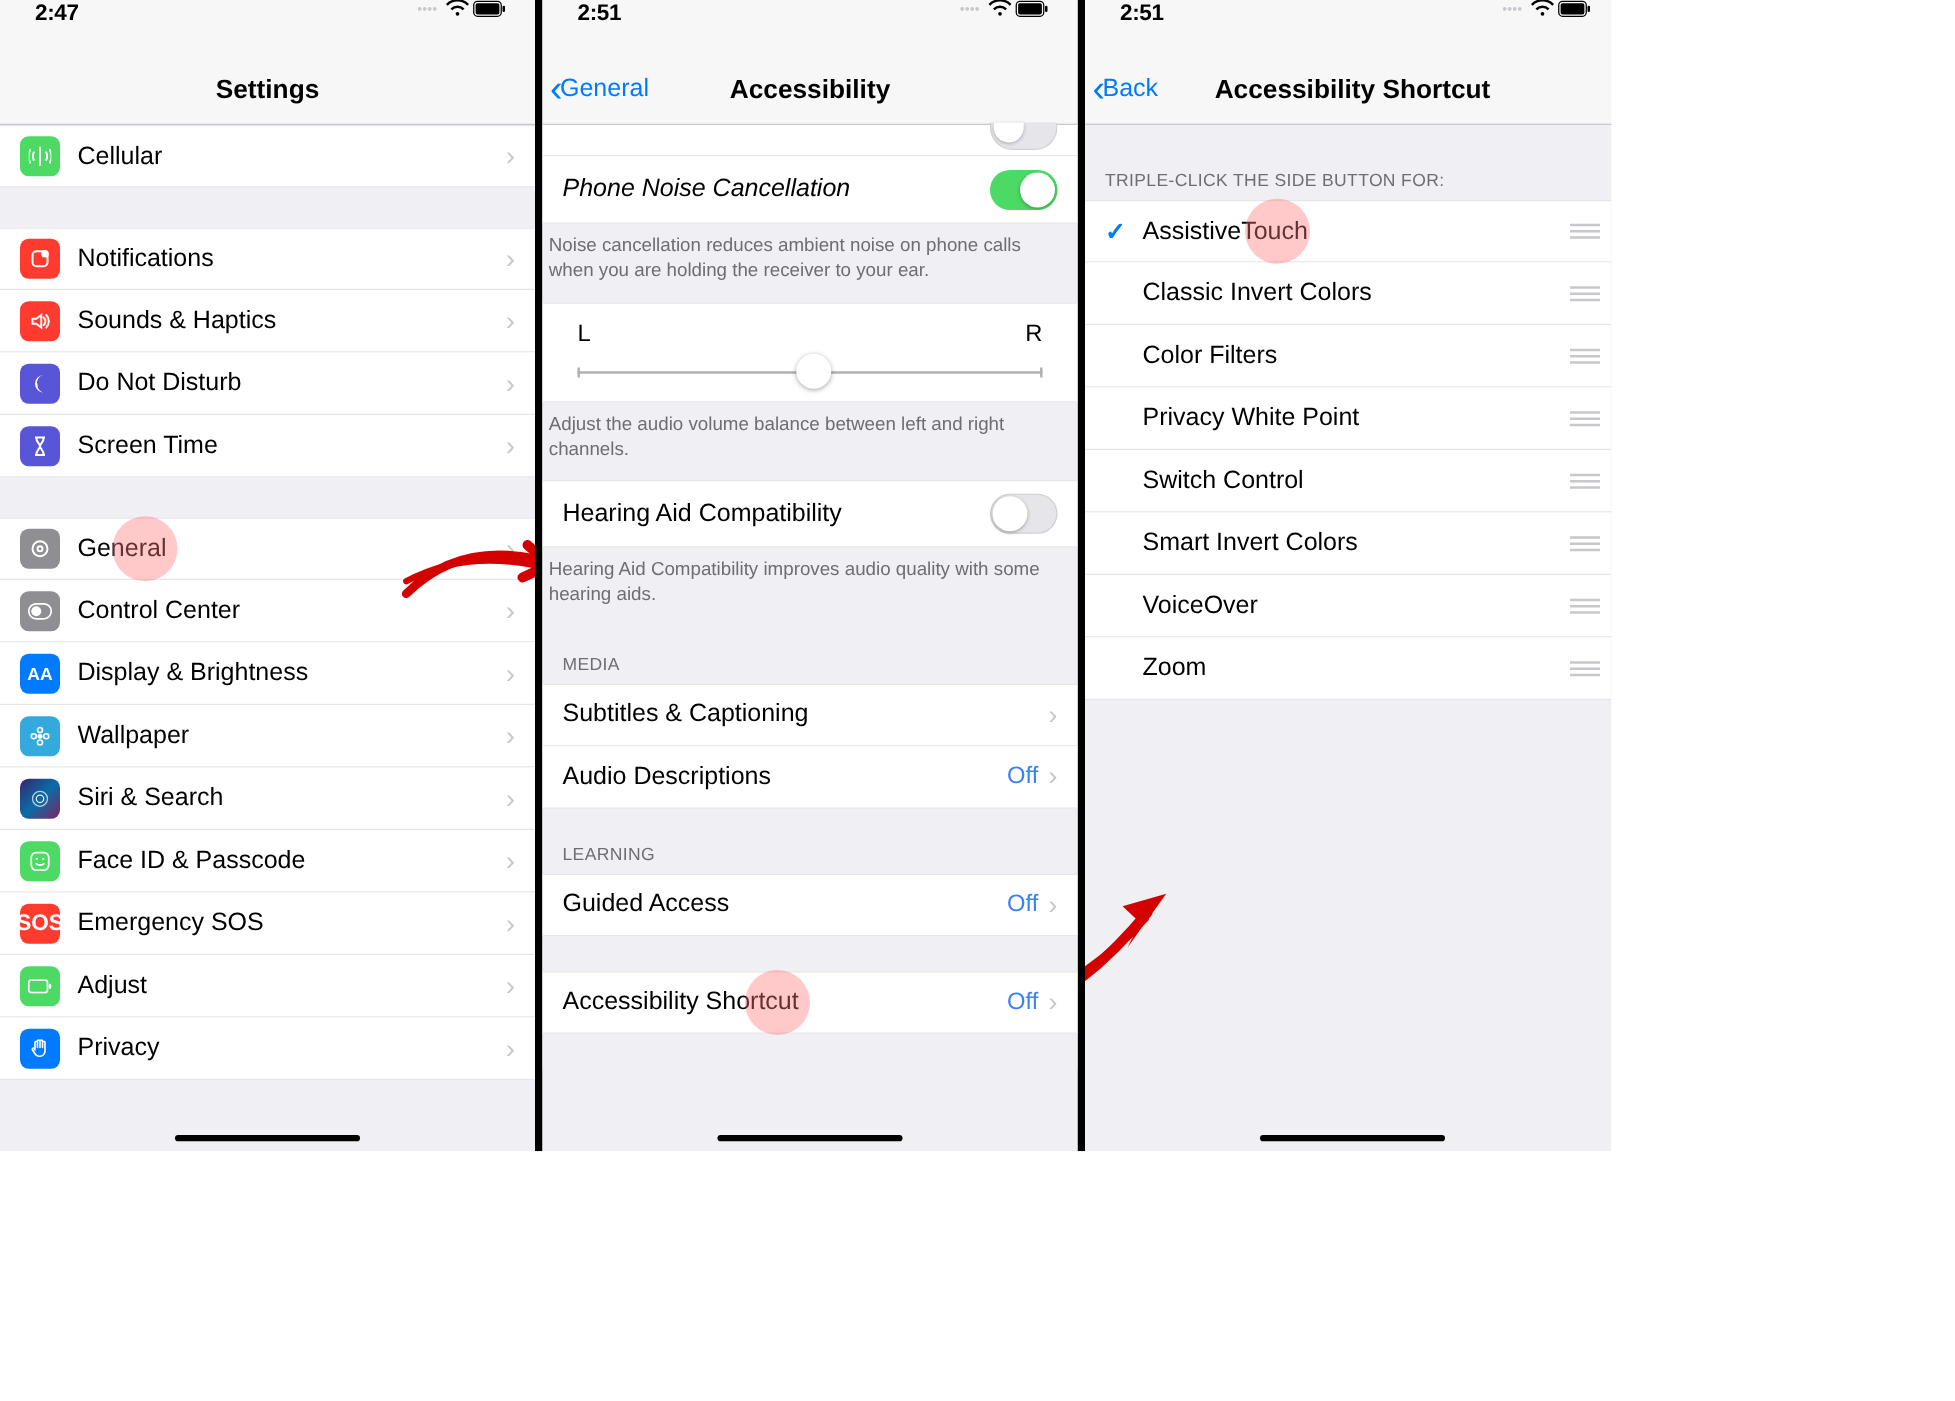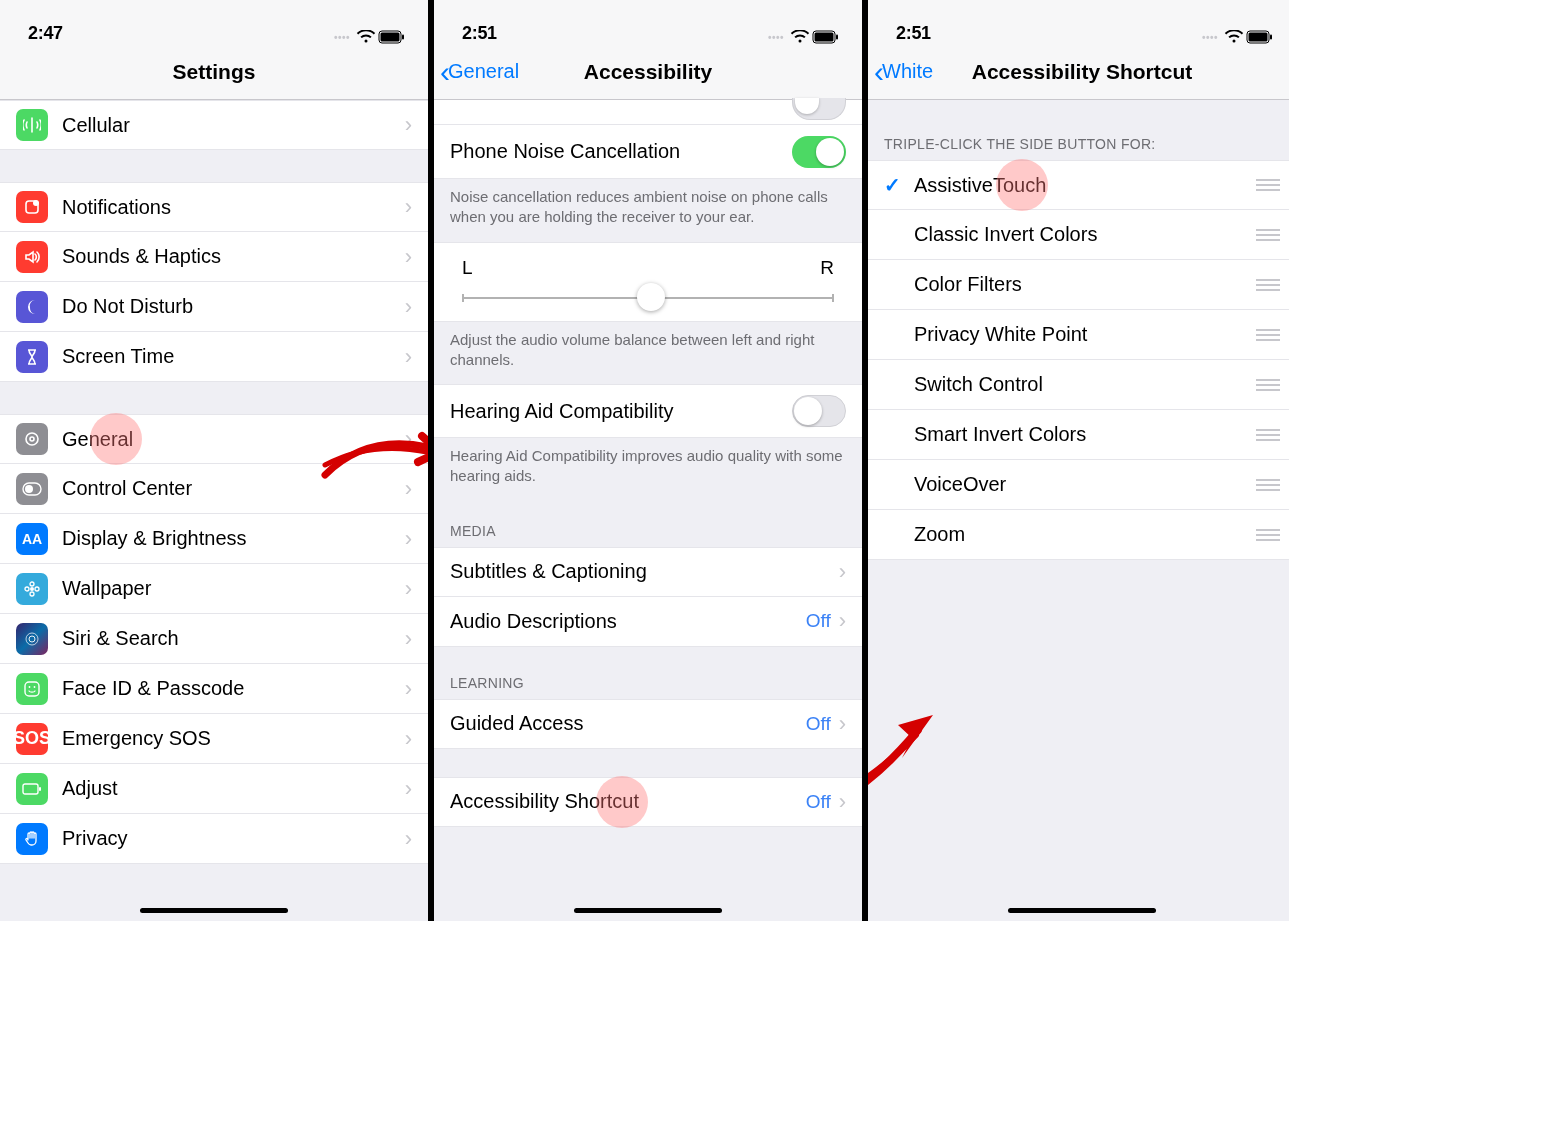--- a/index.html
+++ b/index.html
@@ -23,21 +23,21 @@
   .phone-3 { width: 428px; }
   .divider {
     width: 6px;
     background: #000;
     flex-shrink: 0;
     height: 921px;
   }
   .status-bar {
     height: 44px;
     display: flex;
-    align-items: flex-end;
+    align-items: flex-start;
     justify-content: space-between;
     padding: 0 22px 0 28px;
     background: #f7f7f8;
     font-size: 18px;
     font-weight: 600;
   }
   .status-bar .time { letter-spacing: -0.3px; }
   .status-icons { display: flex; align-items: center; gap: 2px; }
   .dots { color: #c7c7cc; font-size: 10px; letter-spacing: 0.5px; margin-right: 4px;}
   .nav-bar {
@@ -65,21 +65,21 @@
   .section-header {
     font-size: 14px;
     color: #6d6d72;
     padding: 28px 16px 8px 16px;
     text-transform: uppercase;
     letter-spacing: 0.3px;
   }
   .section-footer {
     font-size: 15px;
     color: #6d6d72;
-    padding: 8px 16px 8px 16px;
+    padding: 8px 16px 8px 5px;
     line-height: 1.35;
   }
   .cell {
     background: #fff;
     display: flex;
     align-items: center;
     min-height: 50px;
     padding: 0 16px;
     font-size: 20px;
     color: #000;
@@ -373,21 +373,21 @@
     <div class="nav-back">
       <span class="chev">‹</span>
       <span>General</span>
     </div>
     <span class="nav-title">Accessibility</span>
   </div>
   <div class="list">
     <div style="background:#fff; display:flex; justify-content:flex-end; padding:0 16px 4px 16px; border-bottom:1px solid #e5e5ea;">
       <div class="toggle-partial"></div>
     </div>
-    <div class="cell" style="min-height:54px;">
+    <div class="cell" style="min-height:54px;font-style:italic;">
       <span class="label">Phone Noise Cancellation</span>
       <div class="toggle on"></div>
     </div>
     <div class="section-footer">Noise cancellation reduces ambient noise on phone calls when you are holding the receiver to your ear.</div>
 
     <div class="slider-cell first" style="border-top:1px solid #e5e5ea; margin-top:6px;">
       <div class="slider-labels">
         <span>L</span>
         <span>R</span>
       </div>
@@ -447,21 +447,21 @@
       <svg width="28" height="14" viewBox="0 0 28 14">
           <rect x="1" y="1" width="22" height="12" rx="3" fill="none" stroke="#000" stroke-width="1"></rect>
           <rect x="2.5" y="2.5" width="19" height="9" rx="1.5" fill="#000"></rect>
           <rect x="24" y="4.5" width="2" height="5" rx="1" fill="#000"></rect>
         </svg>
     </div>
   </div>
   <div class="nav-bar">
     <div class="nav-back">
       <span class="chev">‹</span>
-      <span>White</span>
+      <span>Back</span>
     </div>
     <span class="nav-title">Accessibility Shortcut</span>
   </div>
   <div class="list">
     <div class="section-header" style="padding-top:36px;">TRIPLE-CLICK THE SIDE BUTTON FOR:</div>
     <div class="cell first" style="position:relative;">
       <div class="highlight" style="left:128px; top:-2px;"></div>
       <span class="checkmark">✓</span>
       <span class="label">AssistiveTouch</span>
       <div class="grip">

